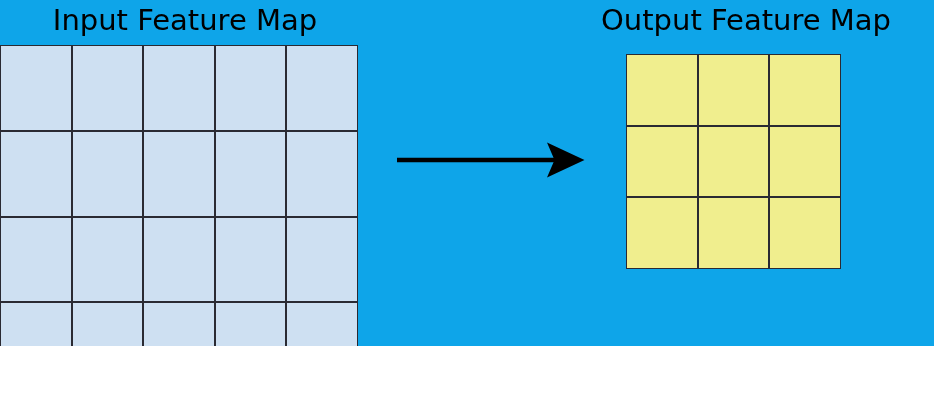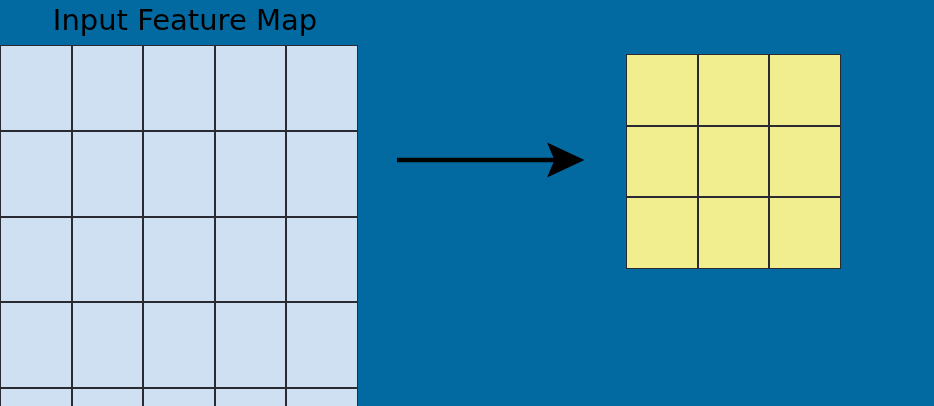--- a/index.html
+++ b/index.html
@@ -6,22 +6,22 @@
     margin: 0;
     padding: 0;
     background: #ffffff;
   }
   body {
     font-family: "DejaVu Sans", sans-serif;
   }
   #canvas {
     position: relative;
     width: 934px;
-    height: 406px;
-    background: #0369a1;
+    height: 346px;
+    background: #0ea5e9;
     overflow: hidden;
   }
 
   .panel-title {
     position: absolute;
     font-size: 29px;
     font-weight: 400;
     color: #000000;
     white-space: nowrap;
     text-align: center;
@@ -117,20 +117,21 @@
       <div class="cell" style="background: rgb(206, 224, 242); border-color: rgb(42, 42, 51);"></div>
       <div class="cell" style="background: rgb(206, 224, 242); border-color: rgb(42, 42, 51);"></div>
       <div class="cell" style="background: rgb(206, 224, 242); border-color: rgb(42, 42, 51);"></div>
     </div>
 
   <svg id="arrow-svg" viewBox="0 0 206 54">
     <line x1="7" y1="26" x2="174" y2="26" stroke="#000000" stroke-width="4.5"></line>
     <path d="M 194.5 26 L 157 8.5 L 164.5 26 L 157 43.5 Z" fill="#000000"></path>
   </svg>
 
+  <div class="panel-title" id="output-title">Output Feature Map</div>
 
   <div class="grid" id="output-grid" style="grid-template-columns: repeat(3, 1fr); grid-template-rows: repeat(3, 1fr);">
       <div class="cell" style="background: rgb(240, 238, 142); border-color: rgb(42, 42, 51);"></div>
       <div class="cell" style="background: rgb(240, 238, 142); border-color: rgb(42, 42, 51);"></div>
       <div class="cell" style="background: rgb(240, 238, 142); border-color: rgb(42, 42, 51);"></div>
       <div class="cell" style="background: rgb(240, 238, 142); border-color: rgb(42, 42, 51);"></div>
       <div class="cell" style="background: rgb(240, 238, 142); border-color: rgb(42, 42, 51);"></div>
       <div class="cell" style="background: rgb(240, 238, 142); border-color: rgb(42, 42, 51);"></div>
       <div class="cell" style="background: rgb(240, 238, 142); border-color: rgb(42, 42, 51);"></div>
       <div class="cell" style="background: rgb(240, 238, 142); border-color: rgb(42, 42, 51);"></div>

